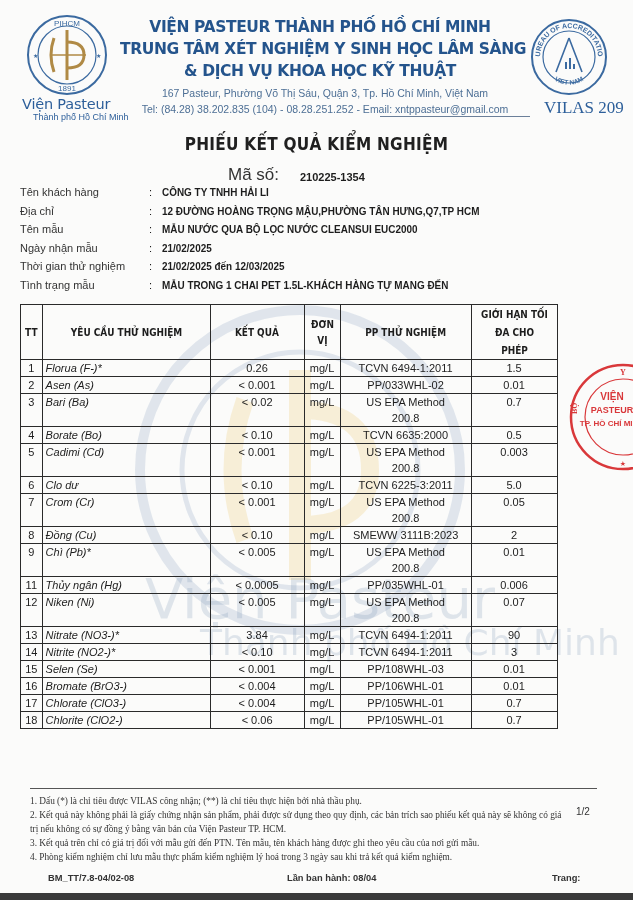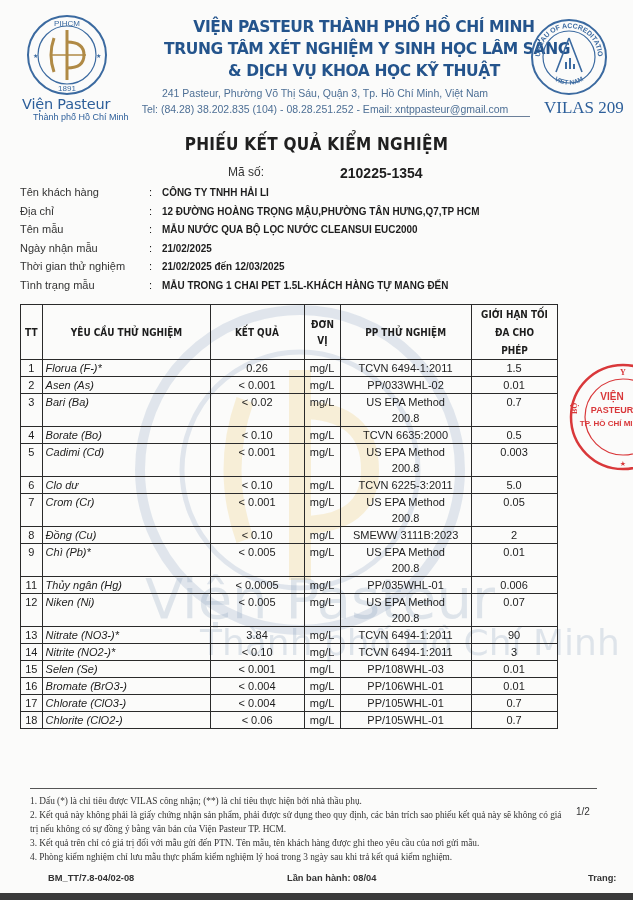--- a/index.html
+++ b/index.html
@@ -2,29 +2,29 @@
 <html><head>
 <meta charset="utf-8">
 <style>
   html,body{margin:0;padding:0;}
   body{width:633px;height:900px;background:#fbfbfa;position:relative;overflow:hidden;font-family:"Liberation Sans",sans-serif;color:#1d1d1d;}
   .abs{position:absolute;}
   
   .logo-l{left:26px;top:14px;width:82px;height:82px;}
   .logo-l-name{left:22px;top:96px;font-size:14.5px;color:#2d5f9a;font-family:"DejaVu Sans",sans-serif;letter-spacing:-0.2px;white-space:nowrap;}
   .logo-l-sub{left:33px;top:112px;font-size:9px;color:#2d5f9a;white-space:nowrap;}
-  .h1{left:120px;width:400px;text-align:center;color:#24548c;font-weight:bold;font-family:"DejaVu Sans",sans-serif;font-size:15.5px;letter-spacing:-0.4px;white-space:nowrap;margin-left:44px;}
+  .h1{left:120px;width:400px;text-align:center;color:#24548c;font-weight:bold;font-family:"DejaVu Sans",sans-serif;font-size:15.5px;letter-spacing:-0.4px;white-space:nowrap;}
   .addr{left:120px;width:410px;text-align:center;color:#4d6f95;font-size:10.5px;white-space:nowrap;}
   .addr-line{left:380px;top:116px;width:150px;height:1px;background:#6b7f99;}
   .logo-r{left:530px;top:18px;width:78px;height:78px;}
   .vilas{left:544px;top:98px;font-family:"Liberation Serif",serif;font-weight:normal;font-size:17px;color:#2d5f9a;white-space:nowrap;}
   
   .title{left:0;width:633px;top:134px;text-align:center;font-weight:bold;font-size:17px;letter-spacing:0.3px;color:#202020;font-family:"DejaVu Sans",sans-serif;transform:scaleX(0.9);}
-  .code-lbl{left:228px;top:165px;font-size:12px;color:#333;}
-  .code-val{left:300px;top:165px;font-size:14px;font-weight:bold;margin-left:40px;}
+  .code-lbl{left:228px;top:165px;font-size:17px;color:#333;}
+  .code-val{left:300px;top:171px;font-size:11px;font-weight:bold;}
   .info{left:20px;top:186px;font-size:11px;}
   .info-row{position:absolute;left:0;height:18.5px;white-space:nowrap;}
   .info-lbl{position:absolute;left:0;color:#333;}
   .info-colon{position:absolute;left:129px;}
   .info-val{position:absolute;left:142px;font-weight:bold;font-size:10.8px;transform-origin:left;transform:scaleX(0.92);}
   
   .wm{left:130px;top:300px;width:340px;height:340px;opacity:0.18;}
   .wm-text1{left:145px;top:566px;font-size:56px;color:#7d96b6;opacity:0.22;font-family:"DejaVu Sans",sans-serif;white-space:nowrap;}
   .wm-text2{left:200px;top:622px;font-size:36px;color:#7d96b6;opacity:0.22;font-family:"DejaVu Sans",sans-serif;white-space:nowrap;}
   
@@ -36,21 +36,21 @@
   td.tt{text-align:center;padding:0;}
   td.name{font-style:italic;}
   
   .stamp{left:568px;top:362px;width:110px;height:110px;}
   
   .fline{left:30px;top:788px;width:567px;height:1px;background:#555;}
   .notes{left:30px;top:794px;width:570px;font-family:"Liberation Serif",serif;font-size:9.3px;color:#333;line-height:14px;}
   .pagenum{left:576px;top:806px;font-size:10px;color:#333;}
   .fcode{left:48px;top:873px;font-size:9.3px;font-weight:bold;color:#333;}
   .fissue{left:287px;top:873px;font-size:9.3px;font-weight:bold;color:#333;}
-  .fpage{left:552px;top:873px;font-size:9.3px;font-weight:bold;color:#333;margin-left:36px;}
+  .fpage{left:552px;top:873px;font-size:9.3px;font-weight:bold;color:#333;}
   .bottom-bar{left:0;top:893px;width:633px;height:7px;background:#3a3a3a;}
 </style>
 </head>
 <body>
 
 <svg class="abs logo-l" viewBox="0 0 82 82">
   <circle cx="41" cy="41" r="39" fill="none" stroke="#3b6aa0" stroke-width="2"></circle>
   <circle cx="41" cy="41" r="29" fill="none" stroke="#3b6aa0" stroke-width="1.2"></circle>
   <text x="41" y="12" text-anchor="middle" font-size="8" fill="#3b6aa0" font-family="Liberation Sans, sans-serif">PIHCM</text>
   <text x="41" y="77" text-anchor="middle" font-size="8" fill="#3b6aa0" font-family="Liberation Sans, sans-serif">1891</text>
@@ -60,21 +60,21 @@
   <path d="M28 24 Q22 41 28 58" fill="none" stroke="#b08a45" stroke-width="3"></path>
   <path d="M41 28 Q58 28 58 41 Q58 54 41 54" fill="none" stroke="#b08a45" stroke-width="3"></path>
   <line x1="26" y1="41" x2="60" y2="41" stroke="#b08a45" stroke-width="1.5"></line>
 </svg>
 <div class="abs logo-l-name">Viện Pasteur</div>
 <div class="abs logo-l-sub">Thành phố Hồ Chí Minh</div>
 
 <div class="abs h1" style="top:18px;">VIỆN PASTEUR THÀNH PHỐ HỒ CHÍ MINH</div>
 <div class="abs h1" style="top:40px;">TRUNG TÂM XÉT NGHIỆM Y SINH HỌC LÂM SÀNG</div>
 <div class="abs h1" style="top:62px;">&amp; DỊCH VỤ KHOA HỌC KỸ THUẬT</div>
-<div class="abs addr" style="top:87px;">241 Pasteur, Phường Võ Thị Sáu, Quận 3, Tp. Hồ Chí Minh, Việt Nam</div>
+<div class="abs addr" style="top:87px;">167 Pasteur, Phường Võ Thị Sáu, Quận 3, Tp. Hồ Chí Minh, Việt Nam</div>
 <div class="abs addr" style="top:103px;">Tel: (84.28) 38.202.835 (104) - 08.28.251.252 - Email: xntppasteur@gmail.com</div>
 <div class="abs addr-line"></div>
 
 <svg class="abs logo-r" viewBox="0 0 78 78">
   <circle cx="39" cy="39" r="37" fill="none" stroke="#3b6aa0" stroke-width="2"></circle>
   <circle cx="39" cy="39" r="26" fill="none" stroke="#3b6aa0" stroke-width="1.2"></circle>
   <defs>
       <path id="arcTop" d="M10 39 A29 29 0 0 1 68 39"></path>
       <path id="arcBot" d="M18 56 A26 26 0 0 0 60 56"></path>
     </defs>

